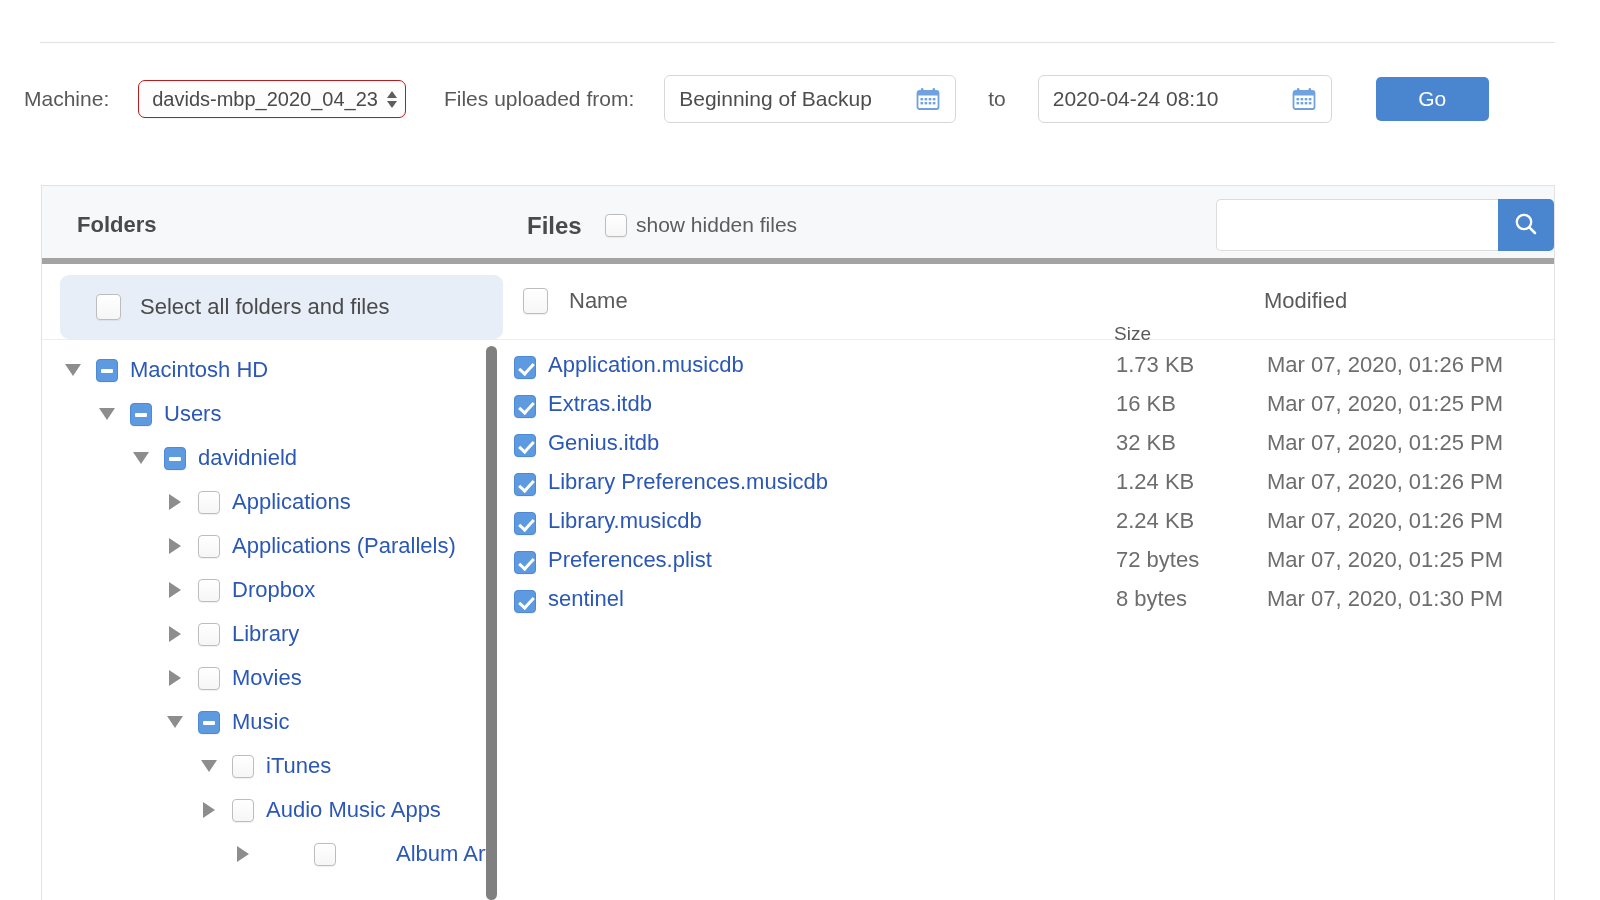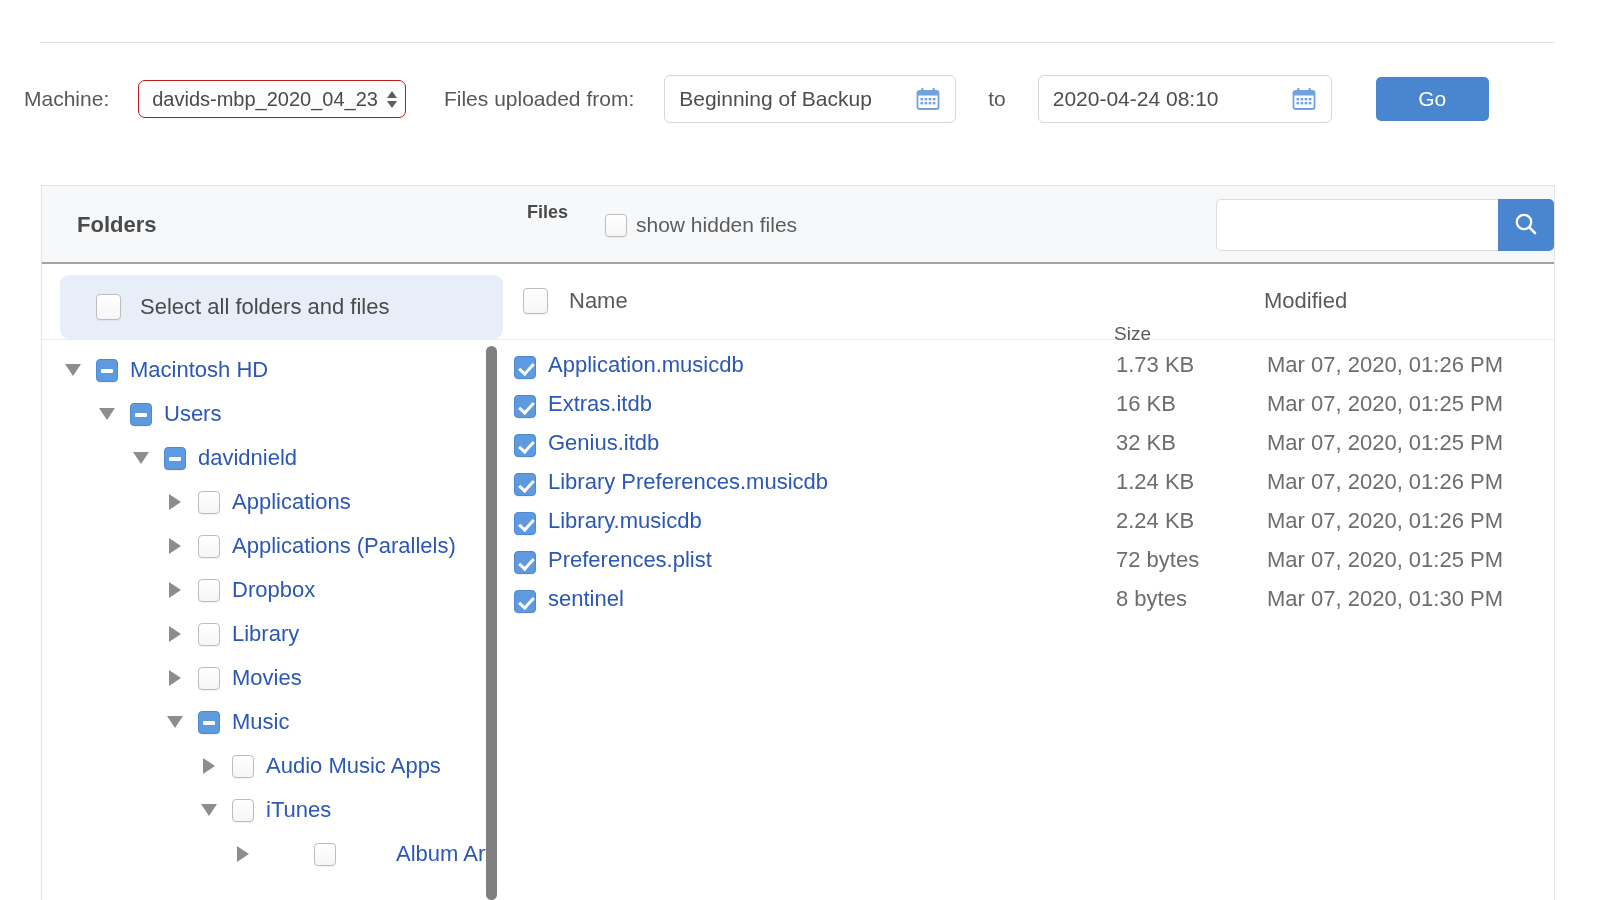--- a/index.html
+++ b/index.html
@@ -75,30 +75,30 @@
 
   
   .panel {
     position: absolute; left: 41px; top: 185px;
     width: 1514px; height: 715px;
     border: 1px solid #e3e3e3; border-bottom: none;
     background: #fff;
   }
   .panel-head {
     height: 78px; background: #f7f8fa;
-    border-bottom: 2px solid #a3a3a3;
+    border-bottom: 6px solid #a3a3a3;
     position: relative;
   }
   .ph-folders {
     position: absolute; left: 35px; top: 26px;
     font-size: 22px; font-weight: bold; color: #4a4a4a;
   }
   .ph-files {
-    position: absolute; left: 485px; top: 16px;
-    font-size: 18px; font-weight: bold; color: #4a4a4a;
+    position: absolute; left: 485px; top: 26px;
+    font-size: 24px; font-weight: bold; color: #4a4a4a;
   }
   .ph-hidden {
     position: absolute; left: 563px; top: 27px;
     display: flex; align-items: center; gap: 9px;
   }
   .ph-hidden .lbl { font-size: 21px; color: #5c5c5c; }
 
   .searchwrap {
     position: absolute; right: 0px; top: 13px;
     display: flex; align-items: stretch; height: 52px;
@@ -384,31 +384,31 @@
           </div>
           <div class="tnode" style="padding-left: 120px;">
             <span class="tw">
               <span class="tri-down"></span>
             </span>
             <span class="cb indeterminate" style="margin-left: 10px;"></span>
             <span class="tname">Music</span>
           </div>
           <div class="tnode" style="padding-left: 154px;">
             <span class="tw">
+              <span class="tri-down"></span>
+            </span>
+            <span class="cb" style="margin-left: 10px;"></span>
+            <span class="tname">iTunes</span>
+          </div>
+          <div class="tnode" style="padding-left: 154px;">
+            <span class="tw">
               <span class="tri-right"></span>
             </span>
             <span class="cb" style="margin-left: 10px;"></span>
             <span class="tname">Audio Music Apps</span>
-          </div>
-          <div class="tnode" style="padding-left: 154px;">
-            <span class="tw">
-              <span class="tri-down"></span>
-            </span>
-            <span class="cb" style="margin-left: 10px;"></span>
-            <span class="tname">iTunes</span>
           </div>
           <div class="tnode" style="padding-left: 188px; gap: 48px;">
             <span class="tw">
               <span class="tri-right"></span>
             </span>
             <span class="cb" style="margin-left: 10px;"></span>
             <span class="tname">Album Artwork</span>
           </div>
         </div>
 

